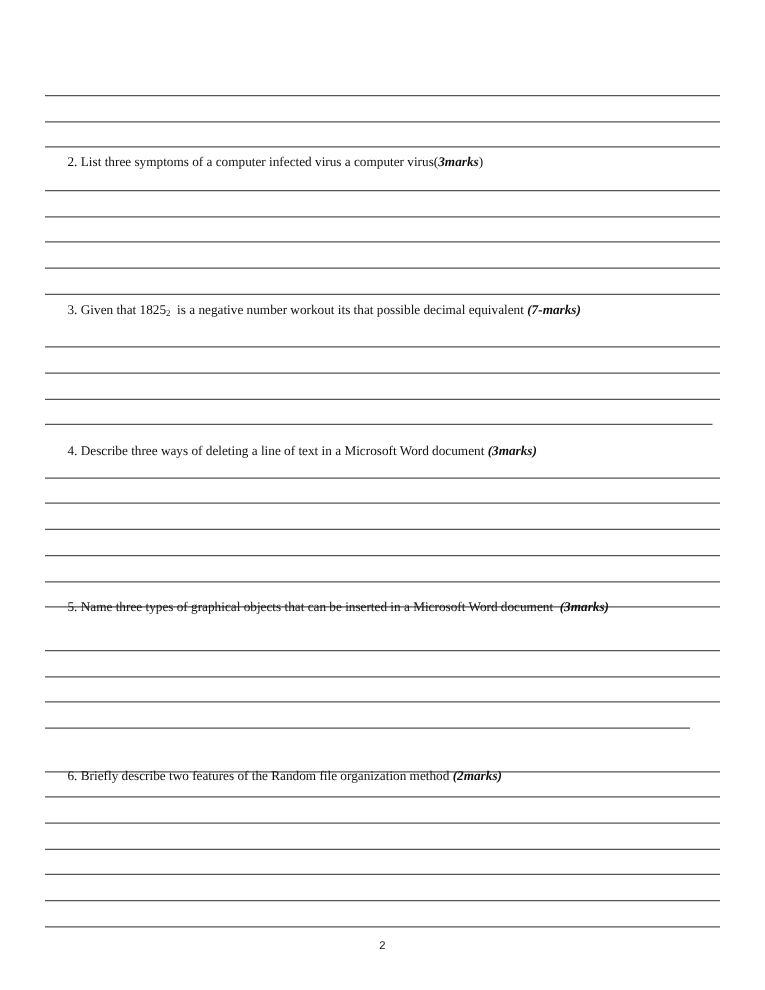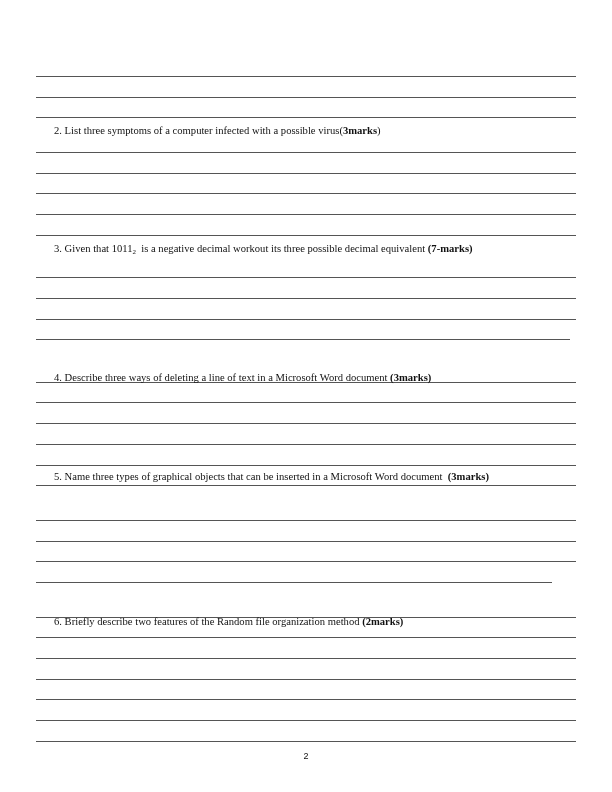--- a/index.html
+++ b/index.html
@@ -1,19 +1,19 @@
 <!DOCTYPE html>
 <html><head>
   <meta charset="utf-8">
   <style>
     html, body { margin: 0; padding: 0; background: #ffffff; }
     body { width: 612px; height: 792px; position: relative; overflow: hidden; font-family: "Liberation Serif", serif; color: #111; }
     .rule { position: absolute; left: 36px; height: 0; border-top: 1px solid #555; }
     .question { position: absolute; left: 54px; font-size: 10.6px; white-space: nowrap; line-height: 12px; }
-    .question b { font-weight: bold; }
+    .question b { font-weight: bold; font-style: italic; }
     .question sub { font-size: 7px; vertical-align: -2px; line-height: 0; }
     .page-num { position: absolute; top: 751px; left: 0; width: 612px; text-align: center; font-family: "Liberation Sans", sans-serif; font-size: 9px; }
   </style>
 </head>
 <body>
 
 <div id="rules">
     <div class="rule" style="top: 76px; width: 540px;"></div>
     <div class="rule" style="top: 97px; width: 540px;"></div>
     <div class="rule" style="top: 117px; width: 540px;"></div>
@@ -40,34 +40,34 @@
     <div class="rule" style="top: 637px; width: 540px;"></div>
     <div class="rule" style="top: 658px; width: 540px;"></div>
     <div class="rule" style="top: 679px; width: 540px;"></div>
     <div class="rule" style="top: 699px; width: 540px;"></div>
     <div class="rule" style="top: 720px; width: 540px;"></div>
     <div class="rule" style="top: 741px; width: 540px;"></div>
   </div>
 
 <div class="question" style="top:125px">
   <span>2.</span>
-  <span>List three symptoms of a computer infected with a possible virus</span><span>(</span><b>3marks</b><span>)</span>
+  <span>List three symptoms of a computer infected virus a computer virus</span><span>(</span><b>3marks</b><span>)</span>
 </div>
 
 <div class="question" style="top:243px">
   <span>3.</span>
-  <span>Given that 1011</span><sub>2</sub><span style="white-space:pre">  is a negative decimal workout its three possible decimal equivalent </span><b>(7-marks)</b>
+  <span>Given that 1825</span><sub>2</sub><span style="white-space:pre">  is a negative number workout its that possible decimal equivalent </span><b>(7-marks)</b>
 </div>
 
-<div class="question" style="top:372px">
+<div class="question" style="top:356px">
   <span>4.</span>
   <span style="white-space:pre">Describe three ways of deleting a line of text in a Microsoft Word document </span><b>(3marks)</b>
 </div>
 
-<div class="question" style="top:471px">
+<div class="question" style="top:481px">
   <span>5.</span>
   <span style="white-space:pre">Name three types of graphical objects that can be inserted in a Microsoft Word document  </span><b>(3marks)</b>
 </div>
 
 <div class="question" style="top:616px">
   <span>6.</span>
   <span style="white-space:pre">Briefly describe two features of the Random file organization method </span><b>(2marks)</b>
 </div>
 
 <div class="page-num">2</div>

